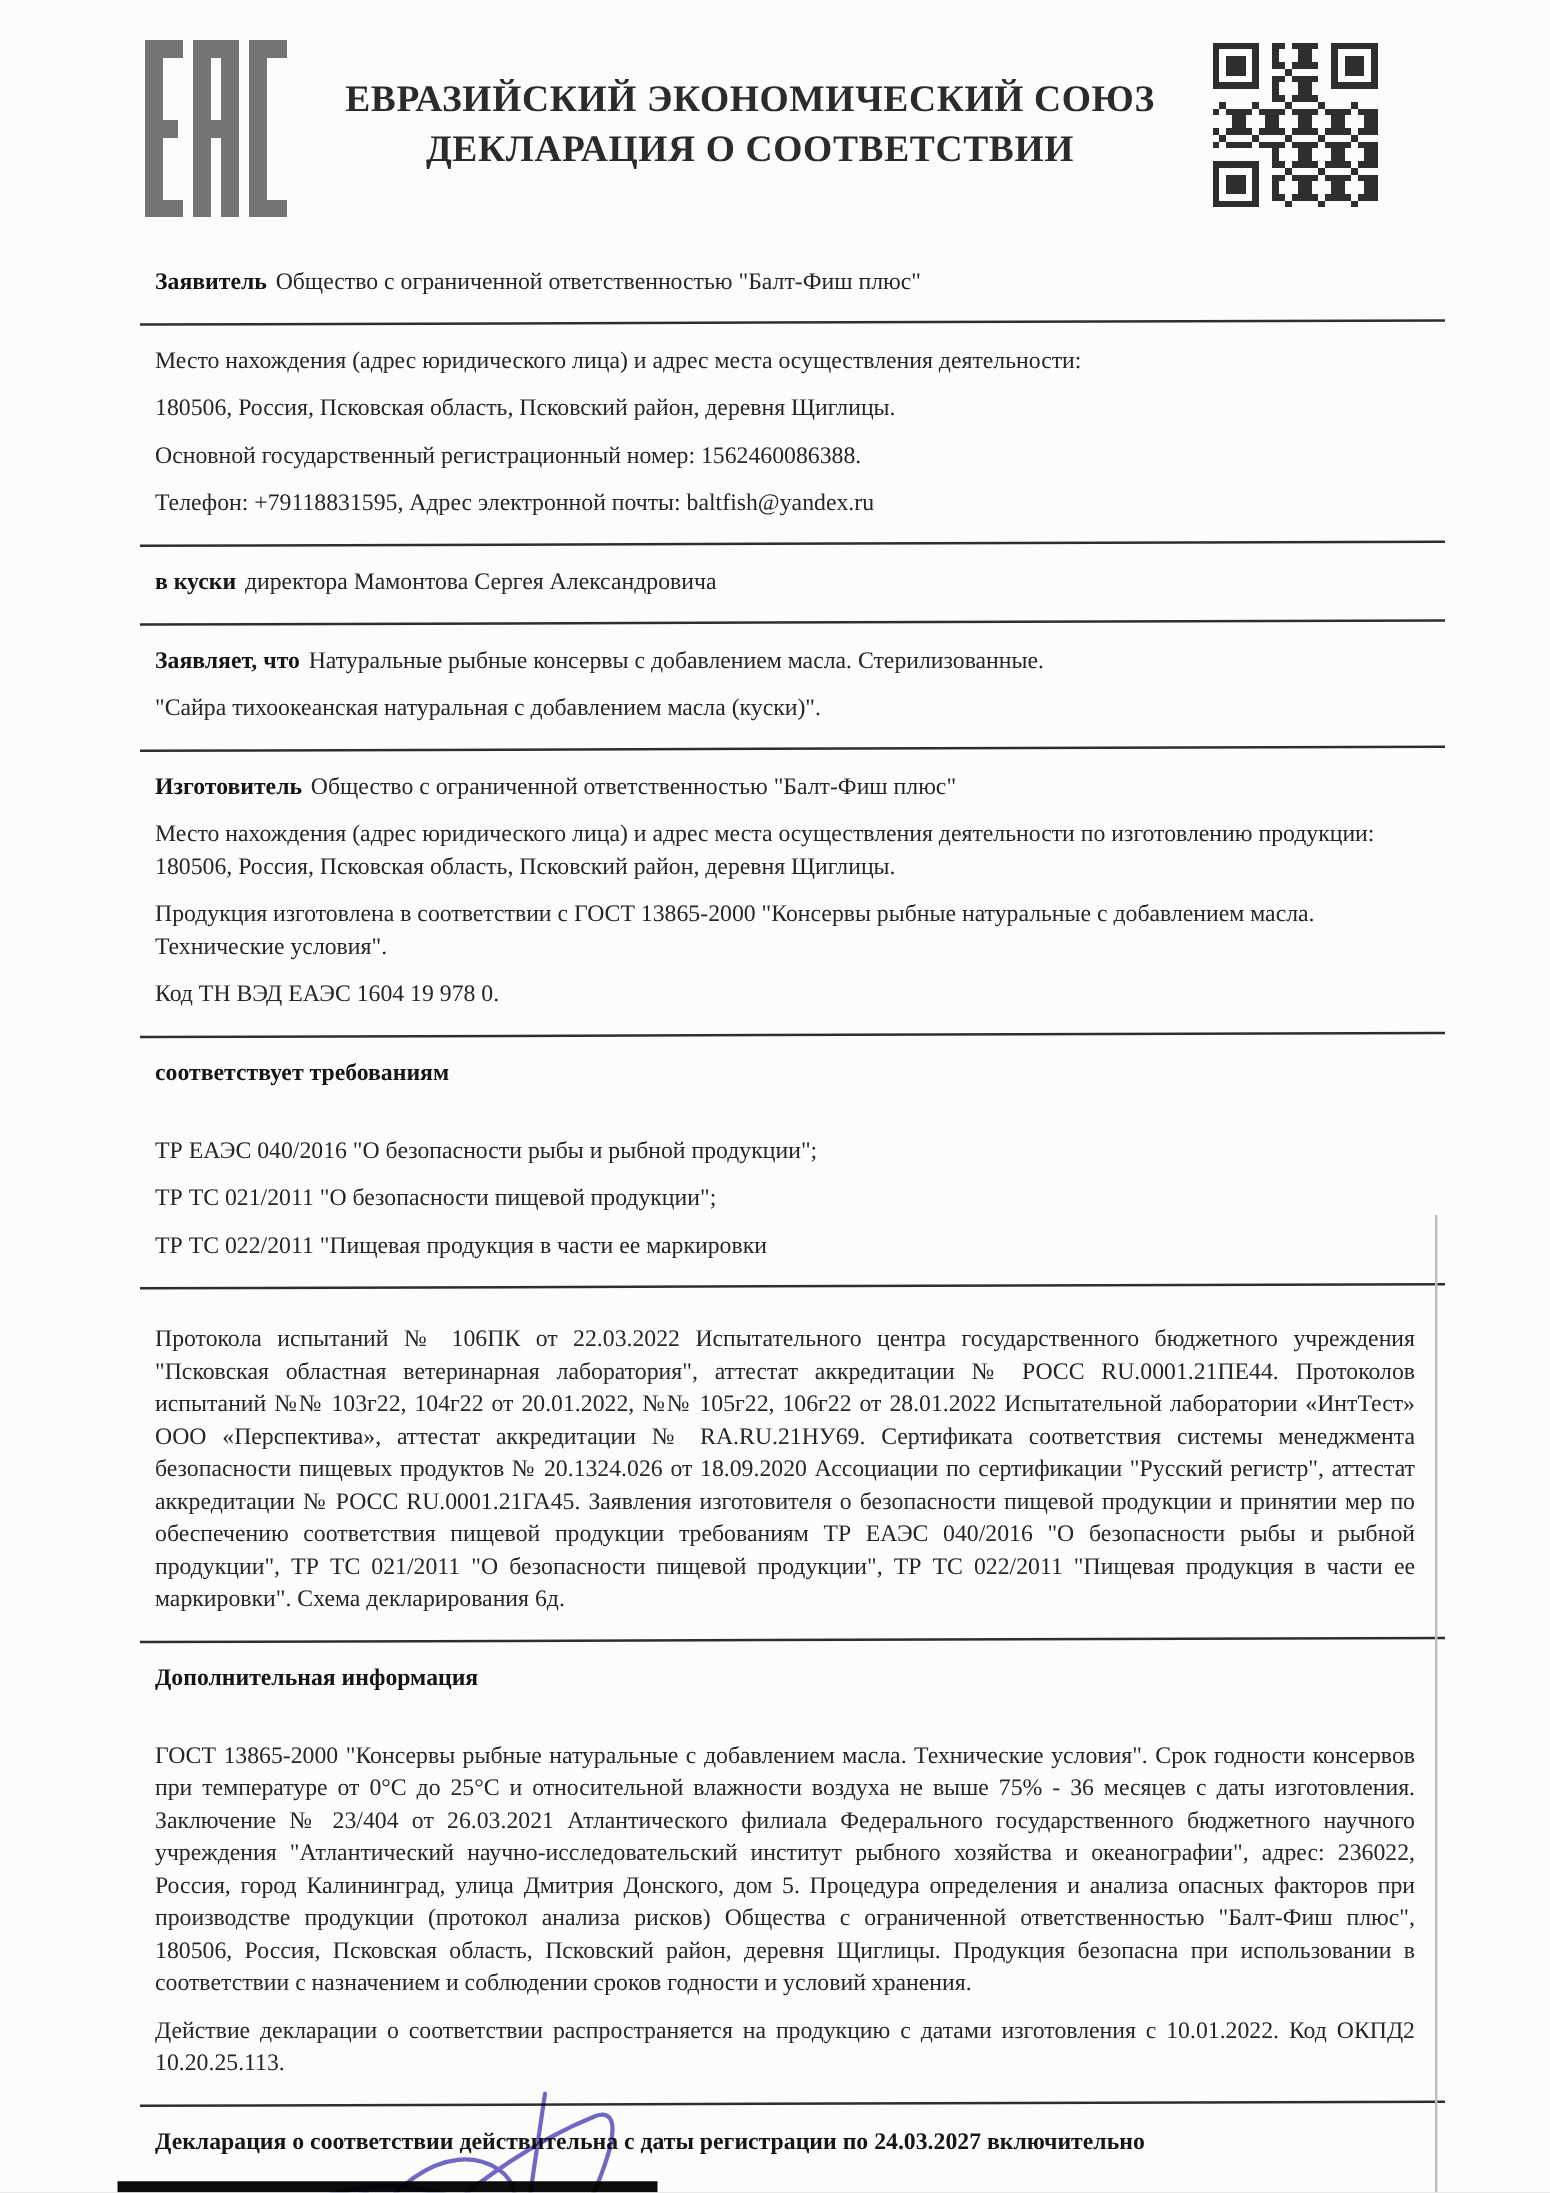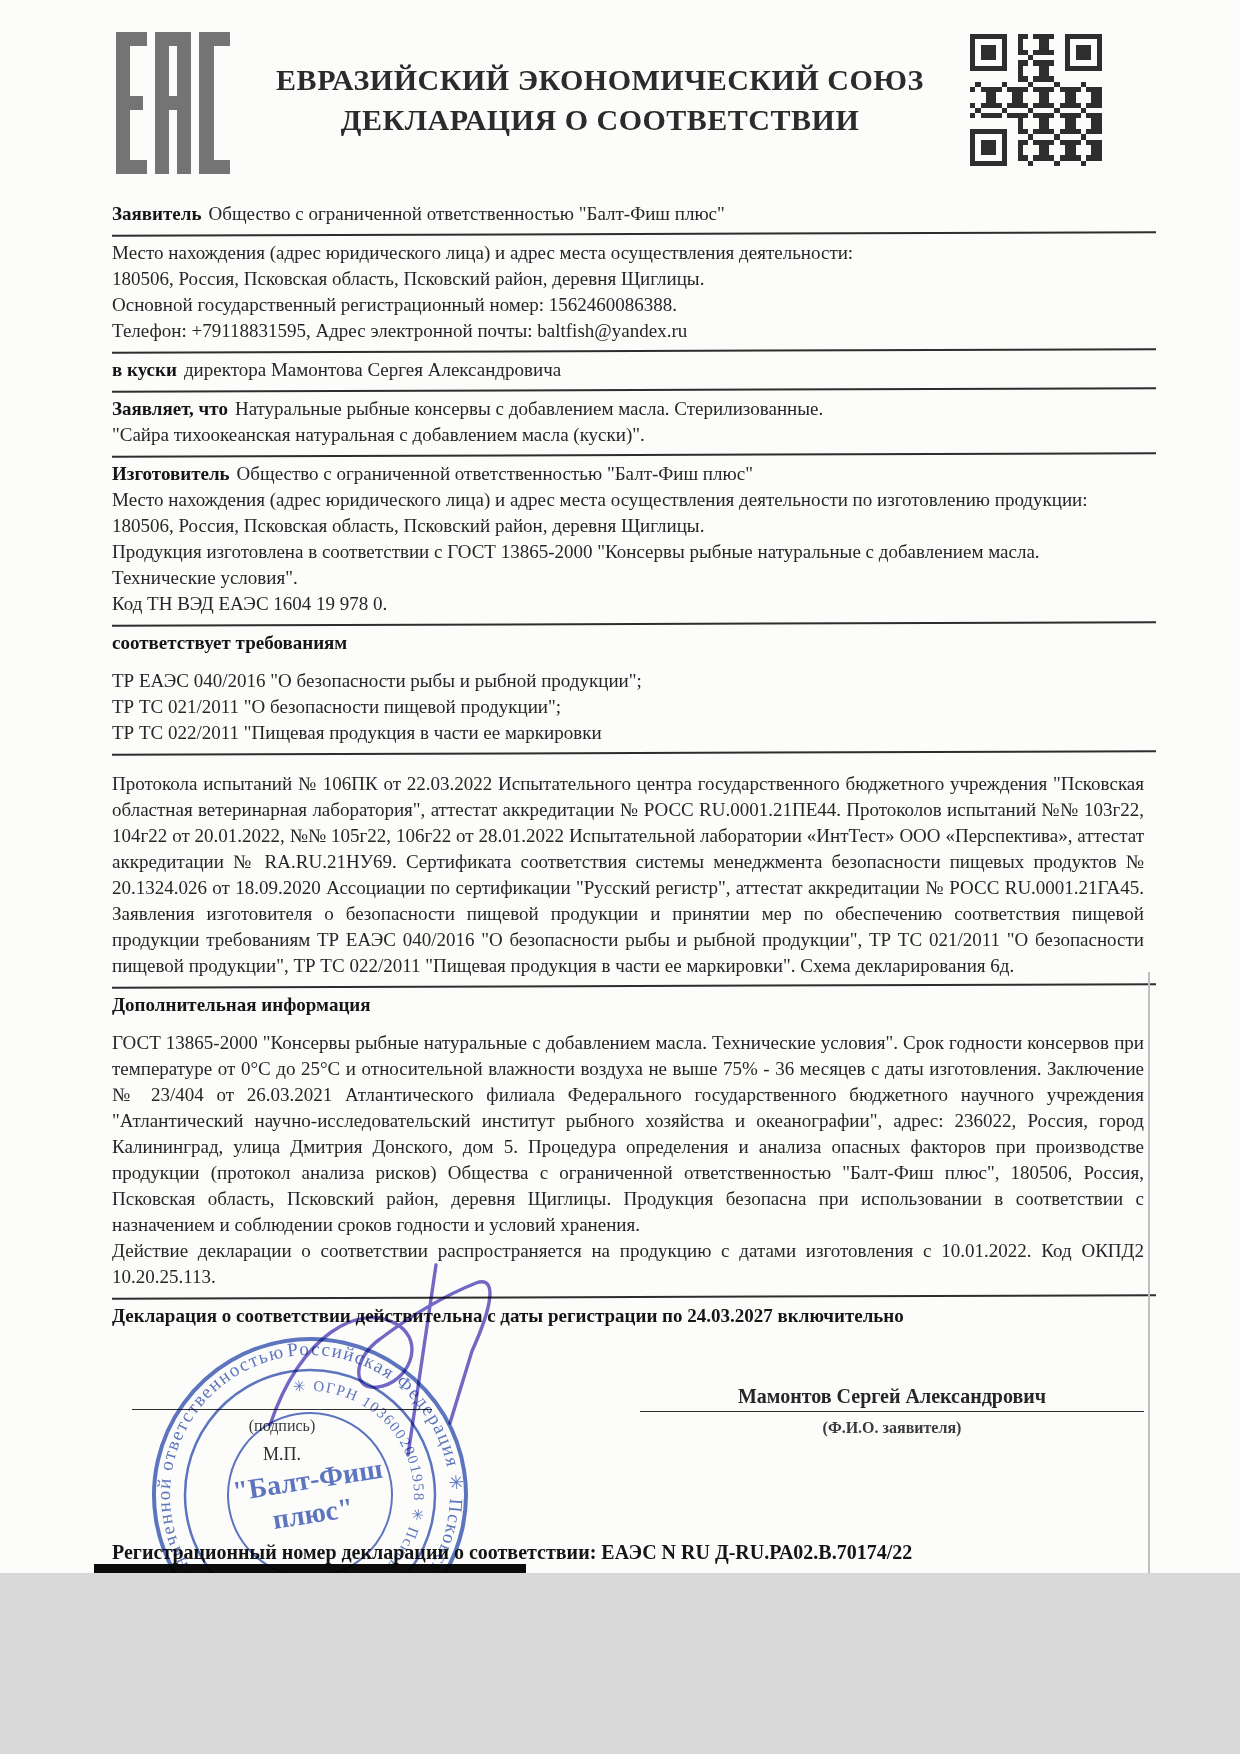--- a/index.html
+++ b/index.html
@@ -1,30 +1,30 @@
 <!DOCTYPE html>
 <html><head>
 <meta charset="utf-8">
 <style>
   html,body{margin:0;padding:0;background:#d9d9d9;}
   .page{
-    position:relative;width:1240px;height:1573px;margin:0 auto;
+    position:relative;width:1240px;height:1754px;margin:0 auto;
     background:#fcfcfa;overflow:hidden;
     font-family:"Liberation Serif","DejaVu Serif",serif;
     color:#262626;
   }
   
   .header{position:absolute;left:0;top:26px;width:1240px;height:150px;}
   .eac{position:absolute;left:116px;top:6px;width:114px;height:142px;}
   .qr{position:absolute;left:966px;top:8px;width:140px;height:132px;}
   .title{position:absolute;left:250px;top:34px;width:700px;text-align:center;
          font-weight:bold;font-size:30px;line-height:40px;color:#2b2b2b;letter-spacing:.5px;}
   
   .content{position:absolute;left:112px;top:196px;width:1032px;font-size:19px;line-height:26px;}
-  .content p{margin:0;}
+  .content p{margin:12px;}
   .sec{padding:5px 0 6px 0;}
   .rule{border-top:2px solid #2e2e2e;height:0;margin:0 -12px 0 0;transform:rotate(-0.18deg);}
   b.lbl{margin-right:7px;color:#151515;}
   .bh{font-weight:bold;color:#151515;}
   .gap{height:12px;}
   .just{text-align:justify;}
   
   .sig-area{position:relative;height:196px;margin-top:8px;}
   .sig-left{position:absolute;left:20px;top:66px;width:300px;text-align:center;}
   .sig-line{border-bottom:1.6px solid #2e2e2e;height:0;margin-bottom:3px;}

